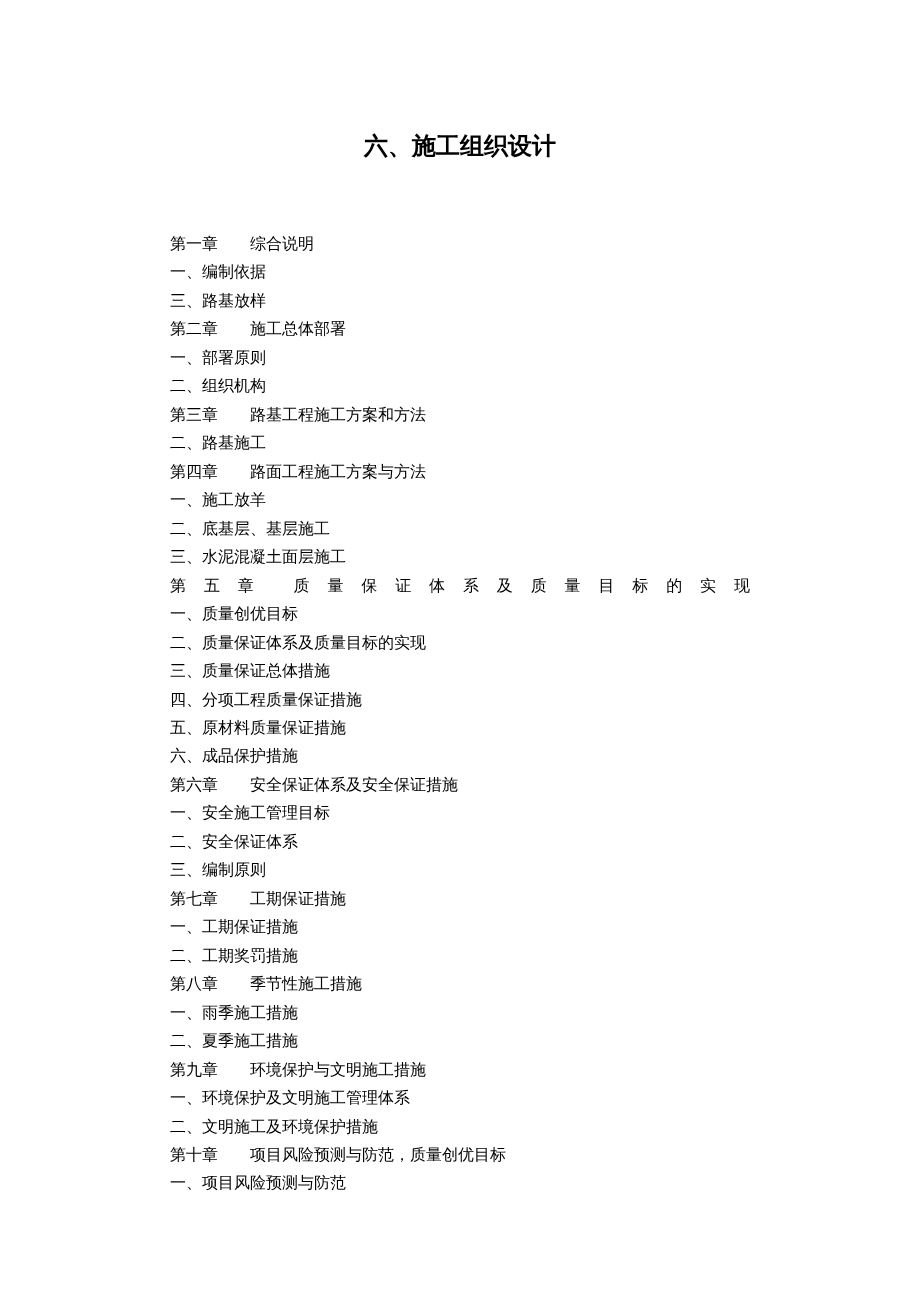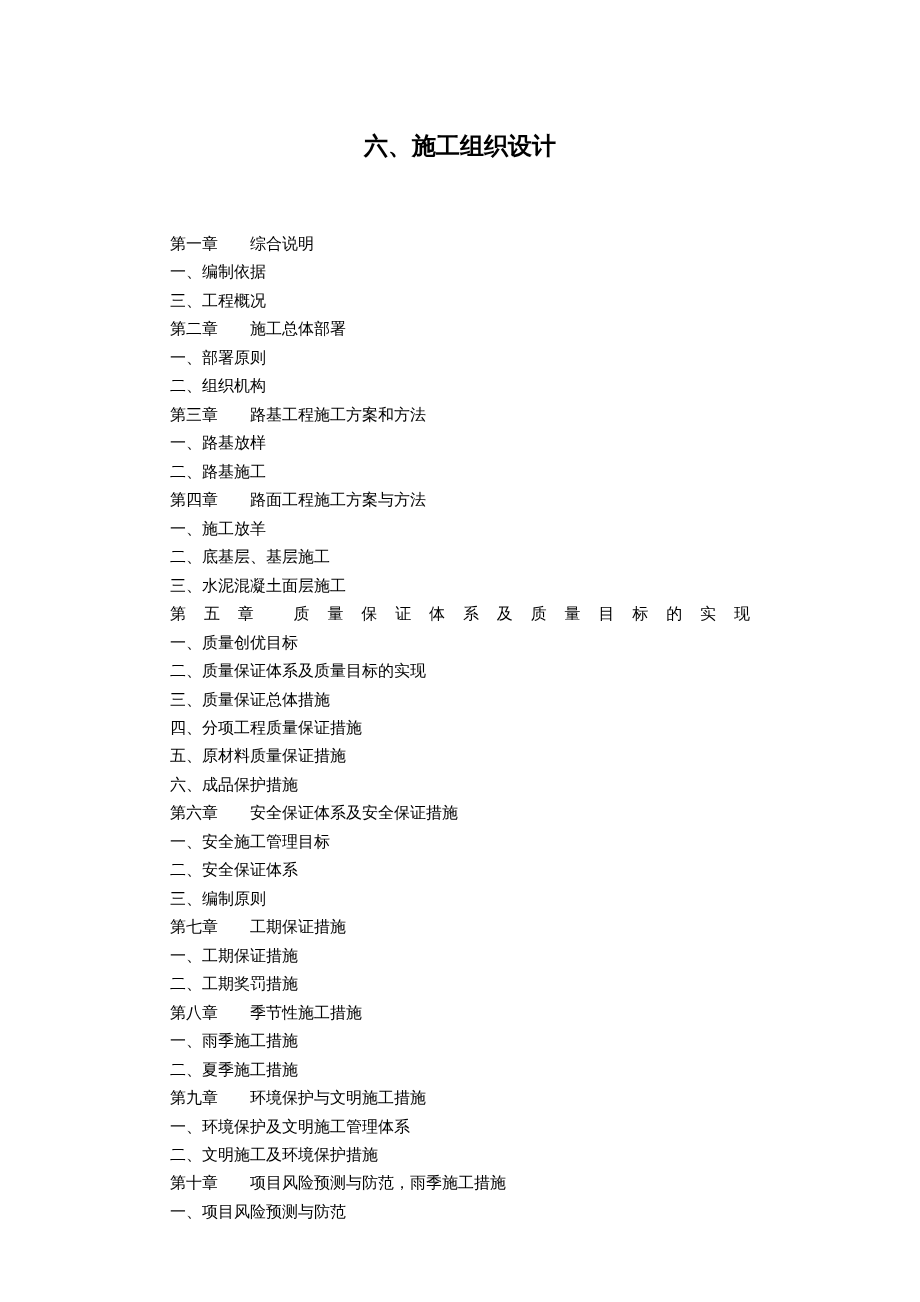--- a/index.html
+++ b/index.html
@@ -42,28 +42,27 @@
   </style>
 </head>
 <body>
 
 <h1 class="title">六、施工组织设计</h1>
 
 <div>
 
   <div class="toc-line"><span class="chapter-label">第一章</span><span class="chapter-gap"></span><span>综合说明</span></div>
   <div class="toc-line">一、编制依据</div>
-  <div class="toc-line">三、工程概况</div>
+  <div class="toc-line">三、路基放样</div>
 
   <div class="toc-line"><span class="chapter-label">第二章</span><span class="chapter-gap"></span><span>施工总体部署</span></div>
   <div class="toc-line">一、部署原则</div>
   <div class="toc-line">二、组织机构</div>
 
   <div class="toc-line"><span class="chapter-label">第三章</span><span class="chapter-gap"></span><span>路基工程施工方案和方法</span></div>
-  <div class="toc-line">一、路基放样</div>
   <div class="toc-line">二、路基施工</div>
 
   <div class="toc-line"><span class="chapter-label">第四章</span><span class="chapter-gap"></span><span>路面工程施工方案与方法</span></div>
   <div class="toc-line">一、施工放羊</div>
   <div class="toc-line">二、底基层、基层施工</div>
   <div class="toc-line">三、水泥混凝土面层施工</div>
 
   <div class="toc-line justified">第五章 质量保证体系及质量目标的实现</div>
   <div class="toc-line">一、质量创优目标</div>
   <div class="toc-line">二、质量保证体系及质量目标的实现</div>
@@ -82,16 +81,16 @@
   <div class="toc-line">二、工期奖罚措施</div>
 
   <div class="toc-line"><span class="chapter-label">第八章</span><span class="chapter-gap"></span><span>季节性施工措施</span></div>
   <div class="toc-line">一、雨季施工措施</div>
   <div class="toc-line">二、夏季施工措施</div>
 
   <div class="toc-line"><span class="chapter-label">第九章</span><span class="chapter-gap"></span><span>环境保护与文明施工措施</span></div>
   <div class="toc-line">一、环境保护及文明施工管理体系</div>
   <div class="toc-line">二、文明施工及环境保护措施</div>
 
-  <div class="toc-line"><span class="chapter-label">第十章</span><span class="chapter-gap"></span><span>项目风险预测与防范，雨季施工措施</span></div>
+  <div class="toc-line"><span class="chapter-label">第十章</span><span class="chapter-gap"></span><span>项目风险预测与防范，质量创优目标</span></div>
   <div class="toc-line">一、项目风险预测与防范</div>
 
 </div>
 
 </body></html>

